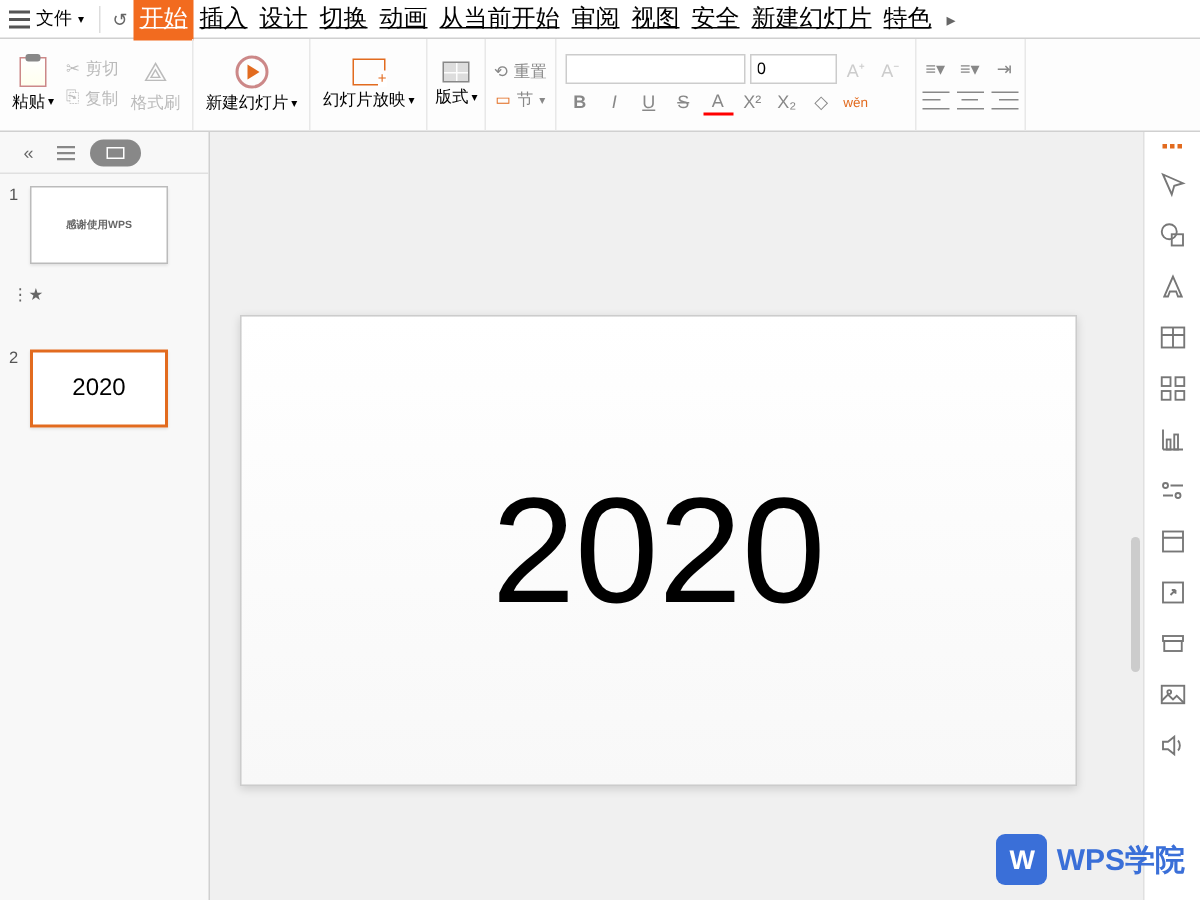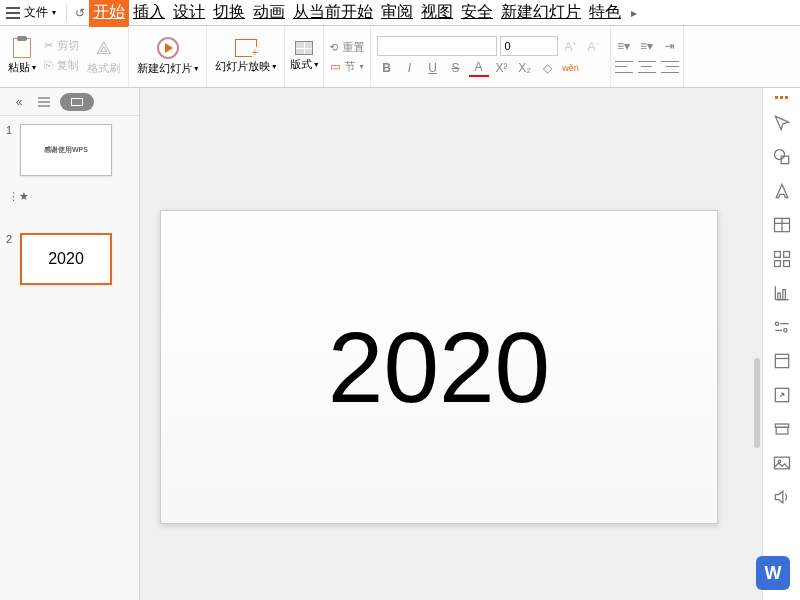--- a/index.html
+++ b/index.html
@@ -343,13 +343,14 @@
         <svg viewBox="0 0 24 24" fill="none" stroke="currentColor" stroke-width="1.5">
           <path d="M4 9v6h4l5 4V5l-5 4z"></path>
           <path d="M16 8c2 2 2 6 0 8"></path>
         </svg>
       </div>
   </div>
 </div>
 
 <div class="watermark">
   <div class="wm-logo">W</div>
+  <span>WPS学院</span>
 </div>
 
 </body></html>

